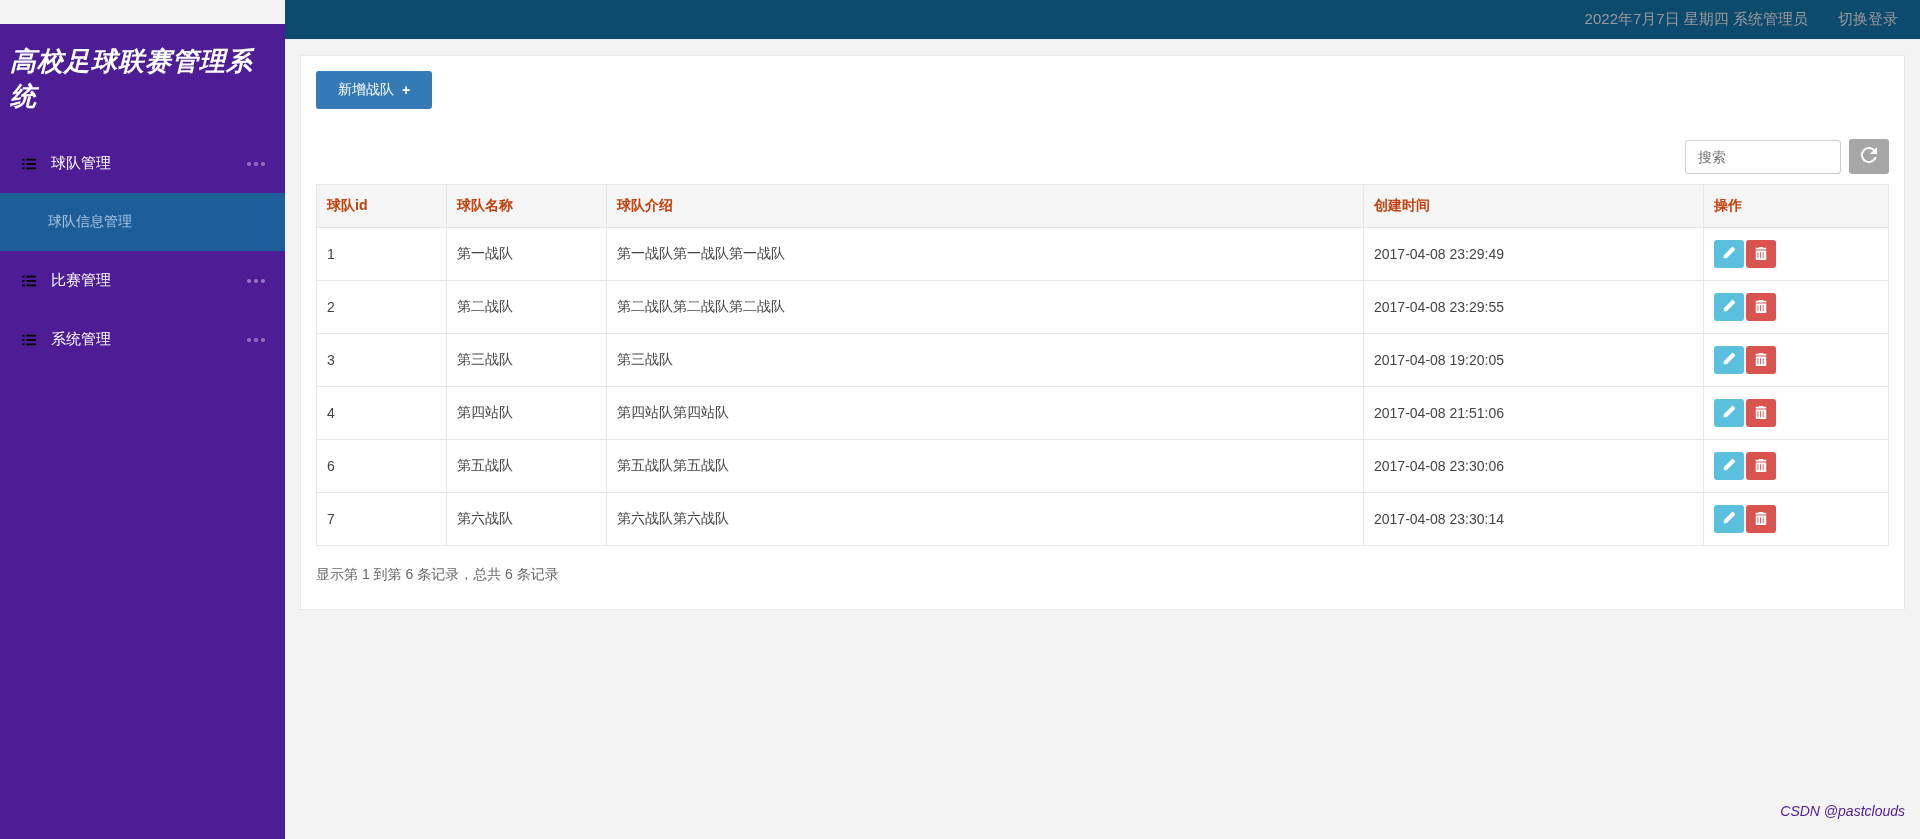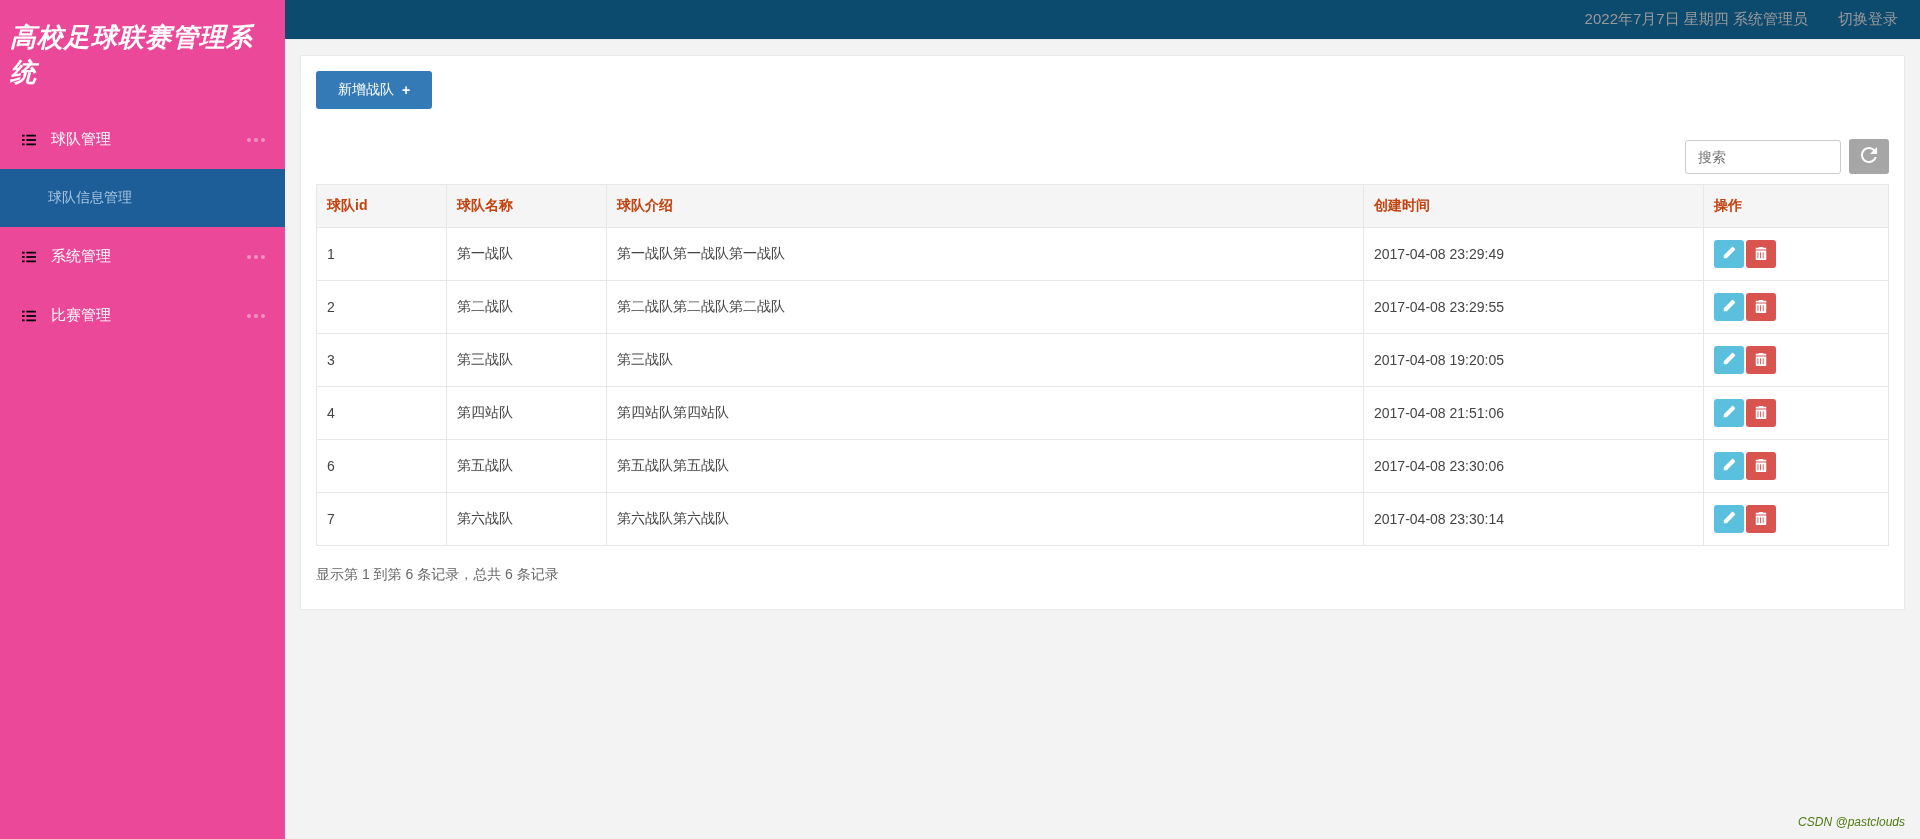--- a/index.html
+++ b/index.html
@@ -1,21 +1,21 @@
 <!DOCTYPE html>
 <html><head>
   <meta charset="utf-8">
   <style>
     * { margin: 0; padding: 0; box-sizing: border-box; }
     body { font-family: "Microsoft YaHei", Arial, sans-serif; font-size: 14px; background: #f3f3f4; color: #333; }
     
     .layout { display: flex; min-height: 100vh; }
     
     
-    .sidebar { width: 285px; background: #ec4899; color: #fff; flex-shrink: 0; }
+    .sidebar { width: 285px; background: #4c1d95; color: #fff; flex-shrink: 0; margin-top: 24px; }
     .logo { padding: 20px 10px; font-size: 26px; font-weight: bold; font-style: italic; color: #fff; letter-spacing: 1px; }
     .nav-item { display: flex; align-items: center; padding: 20px 22px; cursor: pointer; position: relative; font-size: 15px; }
     .nav-icon { width: 14px; height: 14px; margin-right: 15px; display: inline-flex; align-items: center; justify-content: center; }
     .nav-dots { position: absolute; right: 20px; display: flex; gap: 3px; opacity: 0.4; }
     .nav-dots span { width: 4px; height: 4px; border-radius: 50%; background: #fff; }
     
     .sub-item { padding: 20px 22px 20px 48px; cursor: pointer; font-size: 14px; background: #1d5e99; }
     .sub-item.active { background: #1d5e99; border-left: 3px solid #1ab394; padding-left: 45px; color: #fff; }
     .sub-item.inactive { background: #1d5e99; color: #a7c5df; }
     
@@ -38,21 +38,21 @@
     table { width: 100%; border-collapse: collapse; }
     thead th { background: #f5f5f6; border: 1px solid #e7e7e7; padding: 12px 10px; text-align: left; font-weight: 600; font-size: 14px; color: #c2410c; }
     tbody td { border: 1px solid #e7e7e7; padding: 12px 10px; font-size: 14px; color: #444; }
     
     .action-btn { display: inline-flex; align-items: center; justify-content: center; width: 30px; height: 28px; border: none; border-radius: 3px; cursor: pointer; color: #fff; margin-right: 2px; }
     .btn-edit { background: #5bc0de; }
     .btn-delete { background: #d9534f; }
     
     .pagination-info { padding: 20px 0 10px 0; color: #666; font-size: 14px; }
     
-    .watermark { position: fixed; bottom: 10px; right: 15px; color: #4d7c0f; font-size: 12px; font-style: italic; }
+    .watermark { position: fixed; bottom: 20px; right: 15px; color: #4c1d95; font-size: 14px; font-style: italic; }
   </style>
 </head>
 <body>
 
 <div class="layout">
   <aside class="sidebar">
     <div class="logo">高校足球联赛管理系统</div>
 
 
     <div class="nav-item">
@@ -82,40 +82,40 @@
       <span class="nav-icon">
         <svg viewBox="0 0 16 16">
             <rect x="0" y="2" width="3" height="2"></rect>
             <rect x="5" y="2" width="11" height="2"></rect>
             <rect x="0" y="7" width="3" height="2"></rect>
             <rect x="5" y="7" width="11" height="2"></rect>
             <rect x="0" y="12" width="3" height="2"></rect>
             <rect x="5" y="12" width="11" height="2"></rect>
           </svg>
       </span>
-      <span>系统管理</span>
+      <span>比赛管理</span>
       <span class="nav-dots">
           <span></span>
           <span></span>
           <span></span>
         </span>
     </div>
 
     <div class="nav-item">
       <span class="nav-icon">
         <svg viewBox="0 0 16 16">
             <rect x="0" y="2" width="3" height="2"></rect>
             <rect x="5" y="2" width="11" height="2"></rect>
             <rect x="0" y="7" width="3" height="2"></rect>
             <rect x="5" y="7" width="11" height="2"></rect>
             <rect x="0" y="12" width="3" height="2"></rect>
             <rect x="5" y="12" width="11" height="2"></rect>
           </svg>
       </span>
-      <span>比赛管理</span>
+      <span>系统管理</span>
       <span class="nav-dots">
           <span></span>
           <span></span>
           <span></span>
         </span>
     </div>
   </aside>
 
   <main class="main">
     <div class="topbar">

